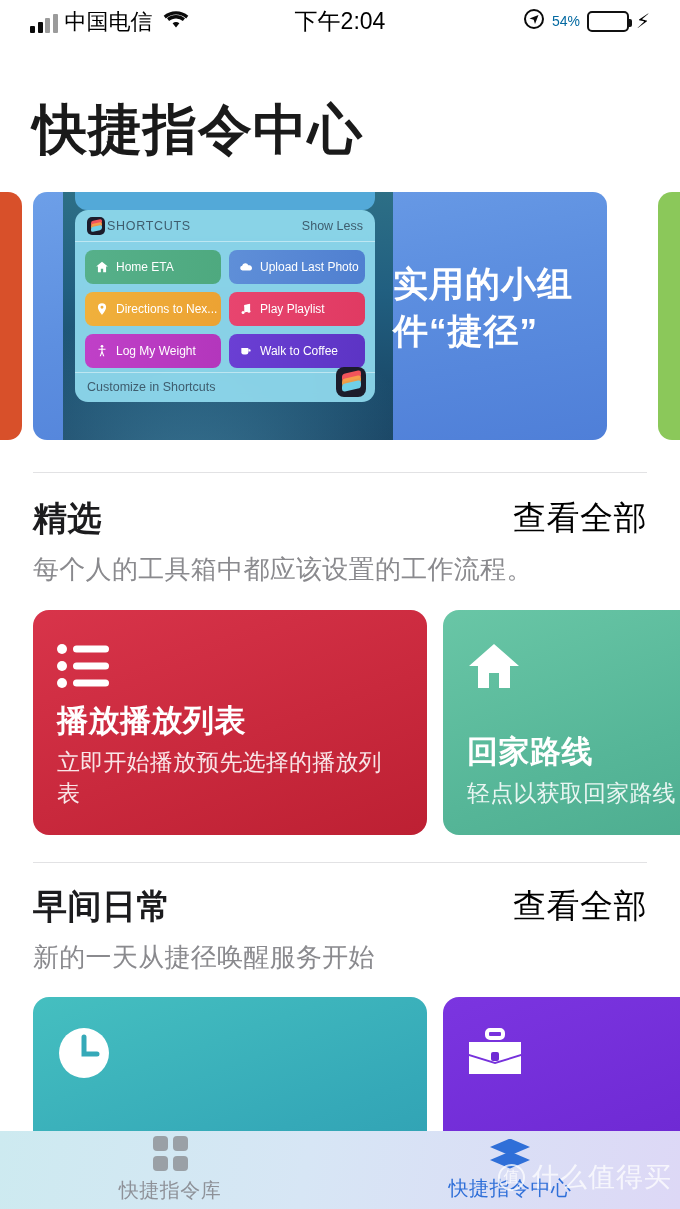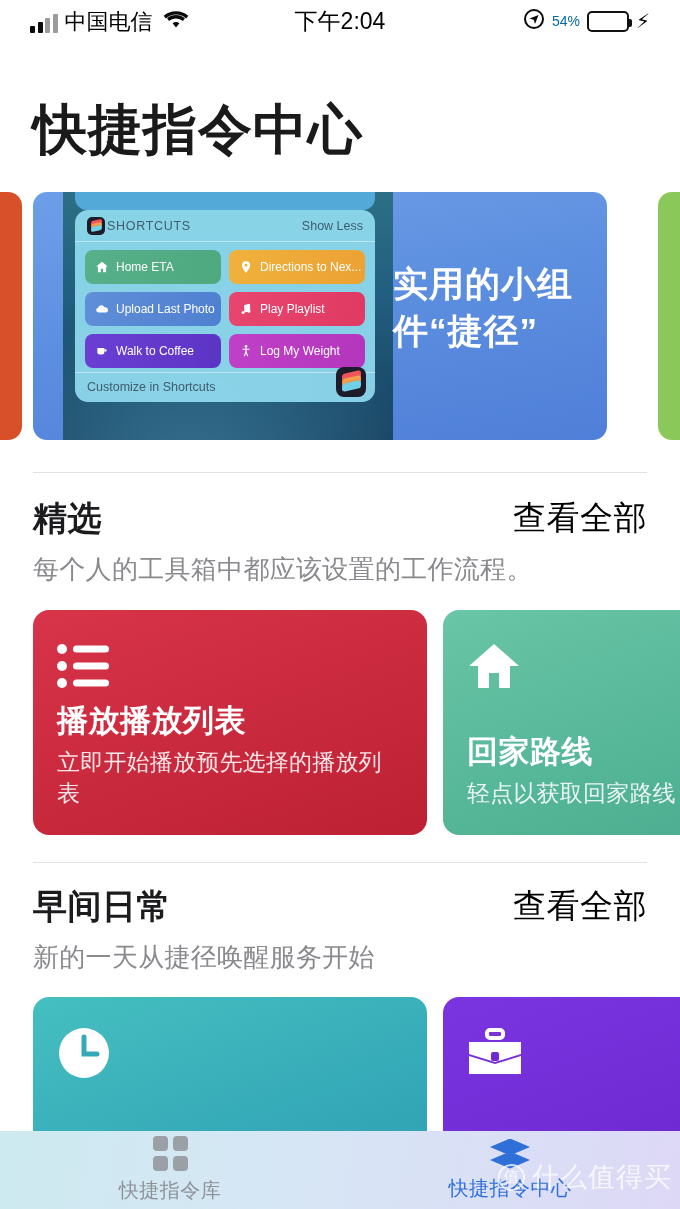--- a/index.html
+++ b/index.html
@@ -224,65 +224,65 @@
 
           <div class="w-grid">
             <div class="w-btn b-home">
               <span class="bi">
                   <svg viewBox="0 0 24 24">
                     <path d="M12 3L2 11h3v10h5v-6h4v6h5V11h3z"></path>
                   </svg>
                 </span>
               <span>Home ETA</span>
             </div>
+            <div class="w-btn b-upload">
+              <span class="bi">
+                  <svg viewBox="0 0 24 24">
+                    <path d="M19 18H6a4 4 0 01-.6-7.95A5.5 5.5 0 0116 9.2 3.9 3.9 0 0119 18z"></path>
+                  </svg>
+                </span>
+              <span>Upload Last Photo</span>
+            </div>
             <div class="w-btn b-dir">
               <span class="bi">
                   <svg viewBox="0 0 24 24">
                     <path d="M12 2a7 7 0 00-7 7c0 5 7 13 7 13s7-8 7-13a7 7 0 00-7-7zm0 9.5A2.5 2.5 0 1114.5 9 2.5 2.5 0 0112 11.5z"></path>
                   </svg>
                 </span>
               <span>Directions to Nex...</span>
-            </div>
-            <div class="w-btn b-upload">
-              <span class="bi">
-                  <svg viewBox="0 0 24 24">
-                    <path d="M19 18H6a4 4 0 01-.6-7.95A5.5 5.5 0 0116 9.2 3.9 3.9 0 0119 18z"></path>
-                  </svg>
-                </span>
-              <span>Upload Last Photo</span>
             </div>
             <div class="w-btn b-play">
               <span class="bi">
                   <svg viewBox="0 0 24 24">
                     <path d="M9 18V6l10-2v12"></path>
                     <path d="M9 5l10-2v3L9 8z"></path>
                     <circle cx="7" cy="18" r="2.6"></circle>
                     <circle cx="17" cy="16" r="2.6"></circle>
                   </svg>
                 </span>
               <span>Play Playlist</span>
             </div>
-            <div class="w-btn b-walk">
-              <span class="bi">
-                  <svg viewBox="0 0 24 24">
-                    <path d="M4 7h12v7a4 4 0 01-4 4H8a4 4 0 01-4-4z"></path>
-                    <path d="M16 9h2a2 2 0 010 4h-2z"></path>
-                  </svg>
-                </span>
-              <span>Walk to Coffee</span>
-            </div>
             <div class="w-btn b-log">
               <span class="bi">
                   <svg viewBox="0 0 24 24">
                     <circle cx="12" cy="4" r="2.3"></circle>
                     <path d="M11 7h2v6l3 8h-2l-2-5-2 5H8l3-8z"></path>
                     <path d="M6 8h12v1.8H6z"></path>
                   </svg>
                 </span>
               <span>Log My Weight</span>
+            </div>
+            <div class="w-btn b-walk">
+              <span class="bi">
+                  <svg viewBox="0 0 24 24">
+                    <path d="M4 7h12v7a4 4 0 01-4 4H8a4 4 0 01-4-4z"></path>
+                    <path d="M16 9h2a2 2 0 010 4h-2z"></path>
+                  </svg>
+                </span>
+              <span>Walk to Coffee</span>
             </div>
           </div>
 
           <div class="w-sep"></div>
           <div class="w-foot">
             <span class="ftext">Customize in Shortcuts</span>
             <span class="fic">
               <span class="layers">
                   <span></span>
                   <span></span>

